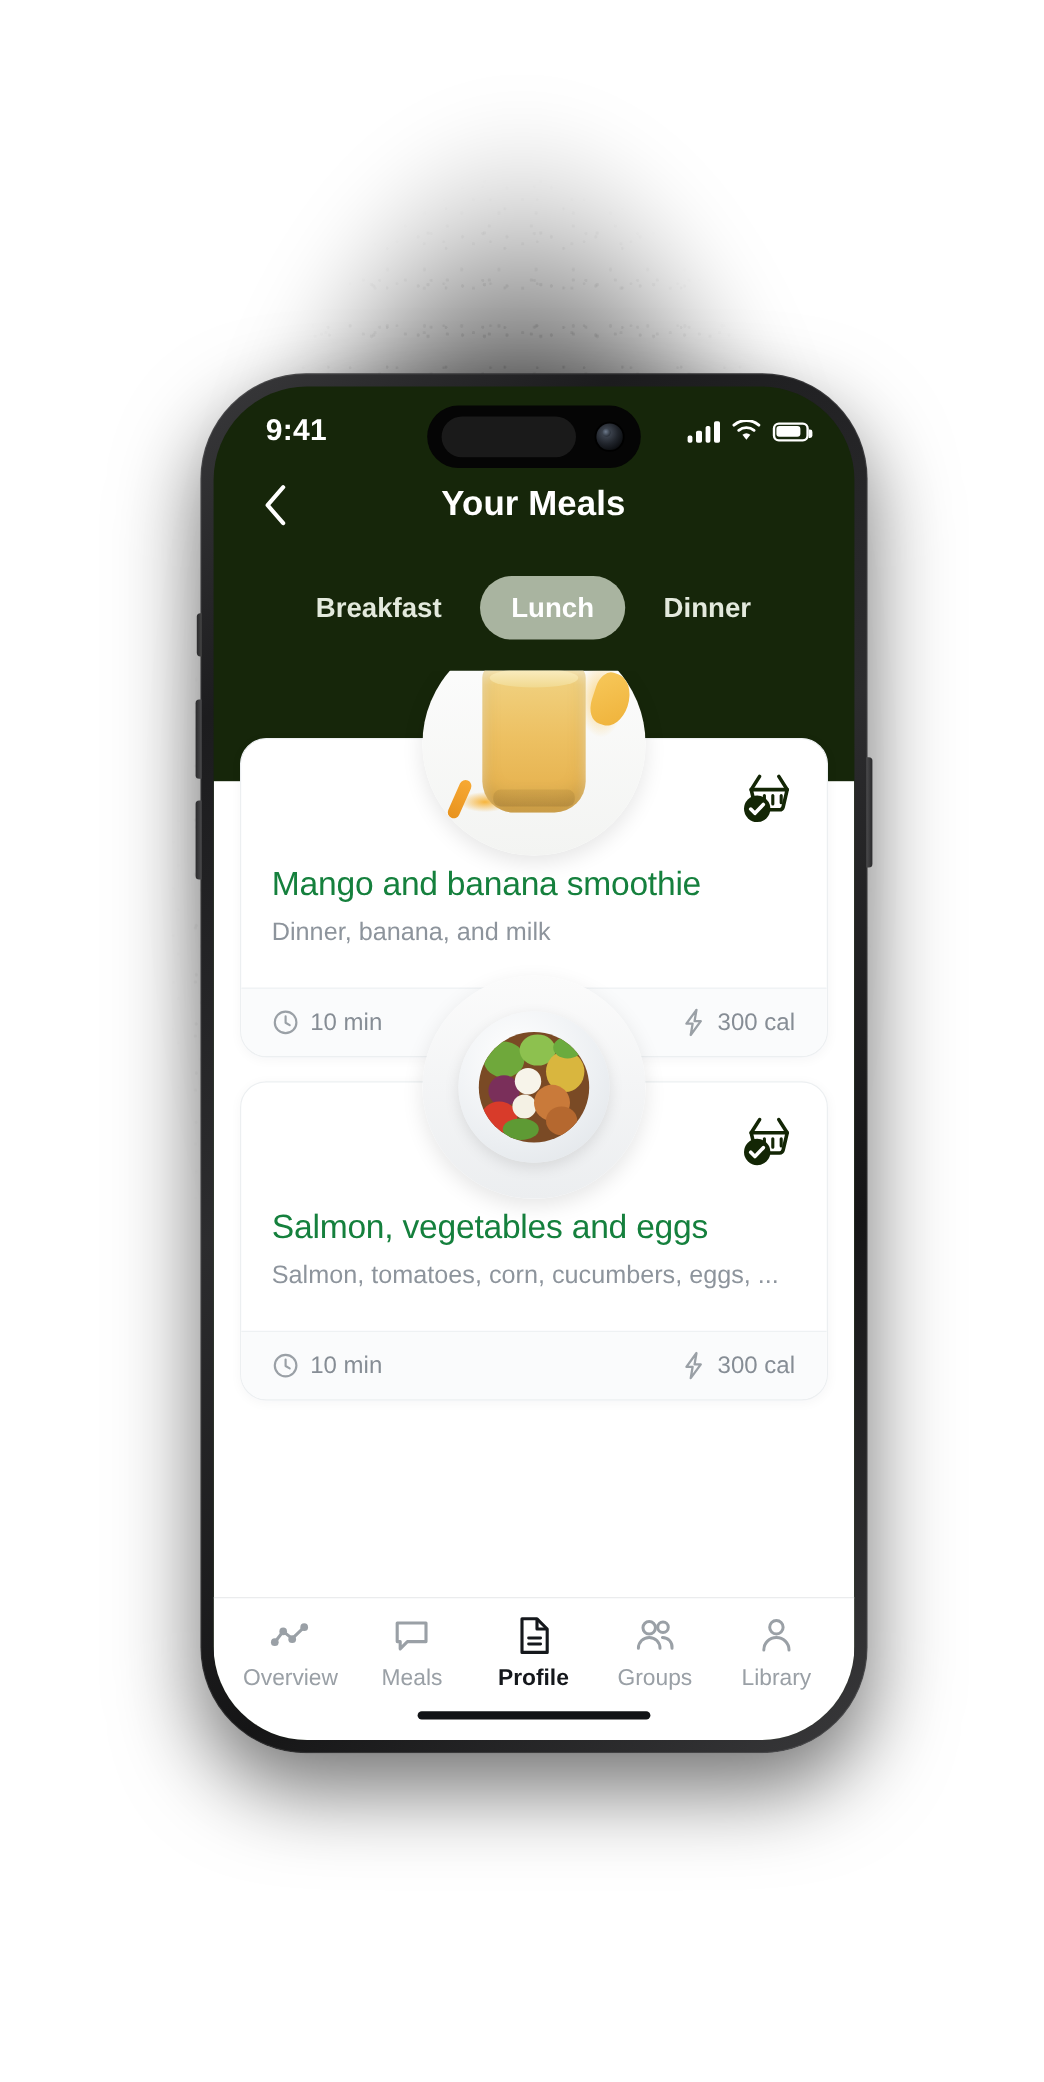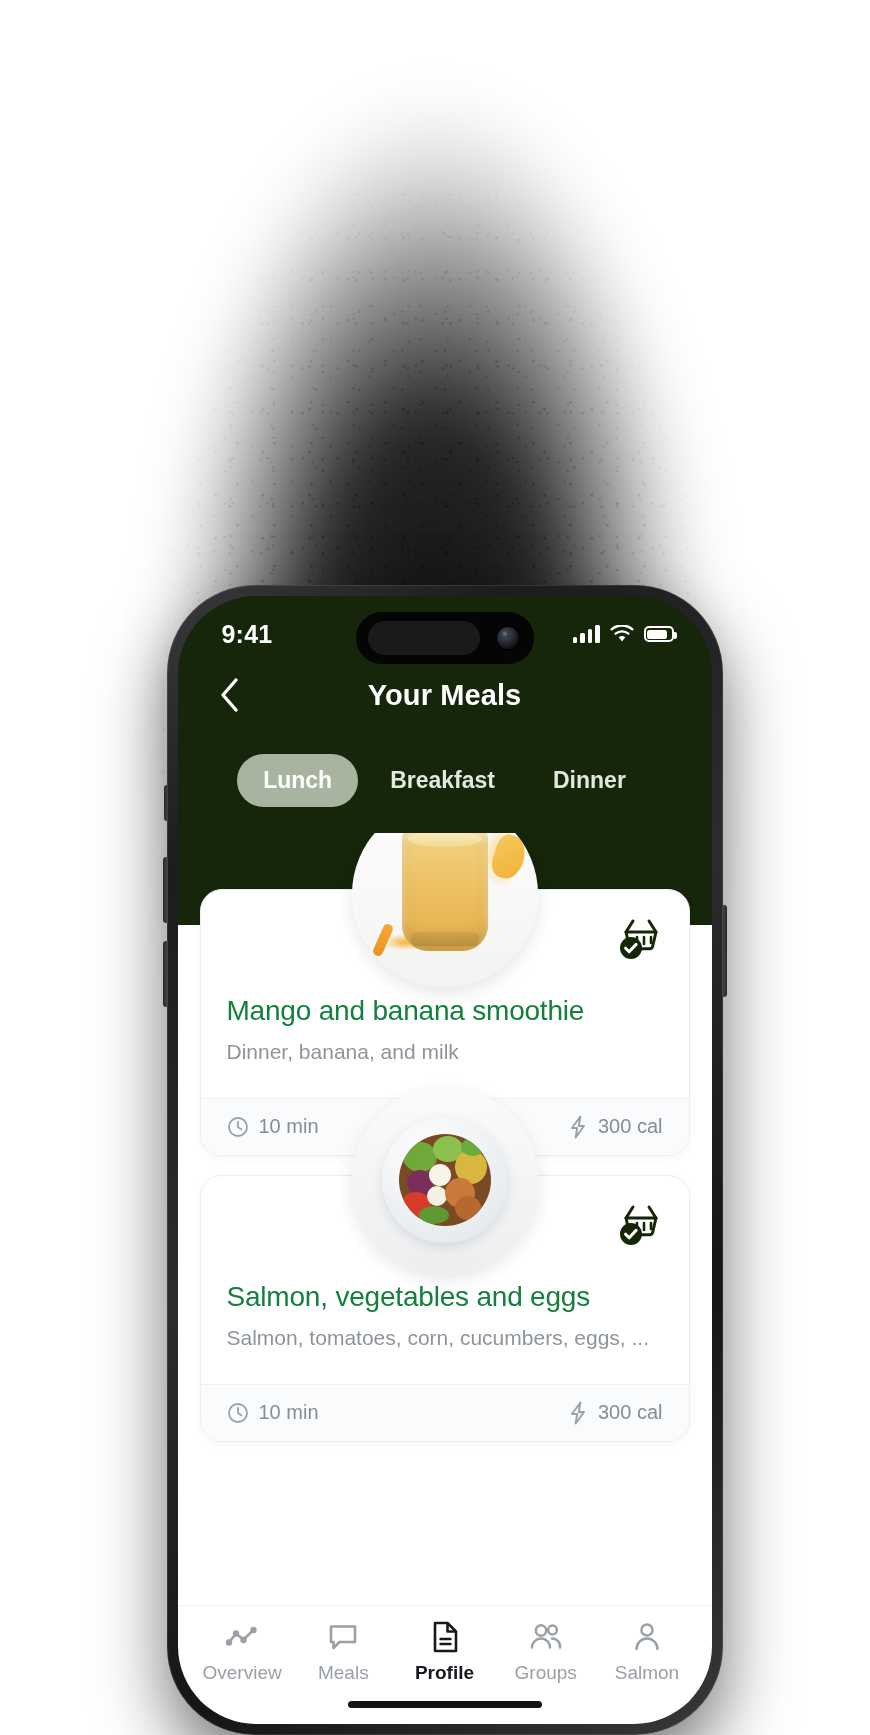--- a/index.html
+++ b/index.html
@@ -6,21 +6,21 @@
   html,body{
     width:870px; height:1735px;
     background:#ffffff;
     font-family:"Liberation Sans", sans-serif;
     overflow:hidden;
   }
   .stage{
     position:relative;
     width:870px; height:1735px;
     background:#ffffff;
-    display:flex; align-items:flex-end; justify-content:center;padding-left:19px;
+    display:flex; align-items:center; justify-content:center;padding-left:19px;
   }
 
   
   .shadow-blob{
     position:absolute;
     left:50%; transform:translateX(-50%);
     top:40px;
     width:620px; height:1420px;
     border-radius:130px;
     background:
@@ -386,22 +386,22 @@
       <div class="header">
         <div class="back-btn">
           <svg width="24" height="36" viewBox="0 0 24 36">
             <path d="M18 3L5 18l13 15" stroke="#ffffff" stroke-width="3.4" fill="none" stroke-linecap="round" stroke-linejoin="round"></path>
           </svg>
         </div>
         <div class="page-title">Your Meals</div>
       </div>
 
       <div class="tabs">
+        <div class="tab">Breakfast</div>
         <div class="tab active">Lunch</div>
-        <div class="tab">Breakfast</div>
         <div class="tab">Dinner</div>
       </div>
 
       <div class="content">
         <div class="white-sheet"></div>
 
         <div class="card-wrap one">
           <div class="food-img">
             <div class="img-smoothie">
               <div class="stick"></div>
@@ -542,21 +542,21 @@
           <div class="navlabel">Groups</div>
         </div>
 
         <div class="navitem">
           <div class="navicon">
             <svg width="28" height="30" viewBox="0 0 28 30">
               <circle cx="14" cy="8" r="5.6" fill="none" stroke="#9aa0a6" stroke-width="2.5"></circle>
               <path d="M3.5 27a10.5 10.5 0 0 1 21 0" fill="none" stroke="#9aa0a6" stroke-width="2.5" stroke-linecap="round"></path>
             </svg>
           </div>
-          <div class="navlabel">Salmon</div>
+          <div class="navlabel">Library</div>
         </div>
       </div>
 
       <div class="home-indicator">
         <div class="home-bar"></div>
       </div>
 
     </div>
   </div>
 </div>

